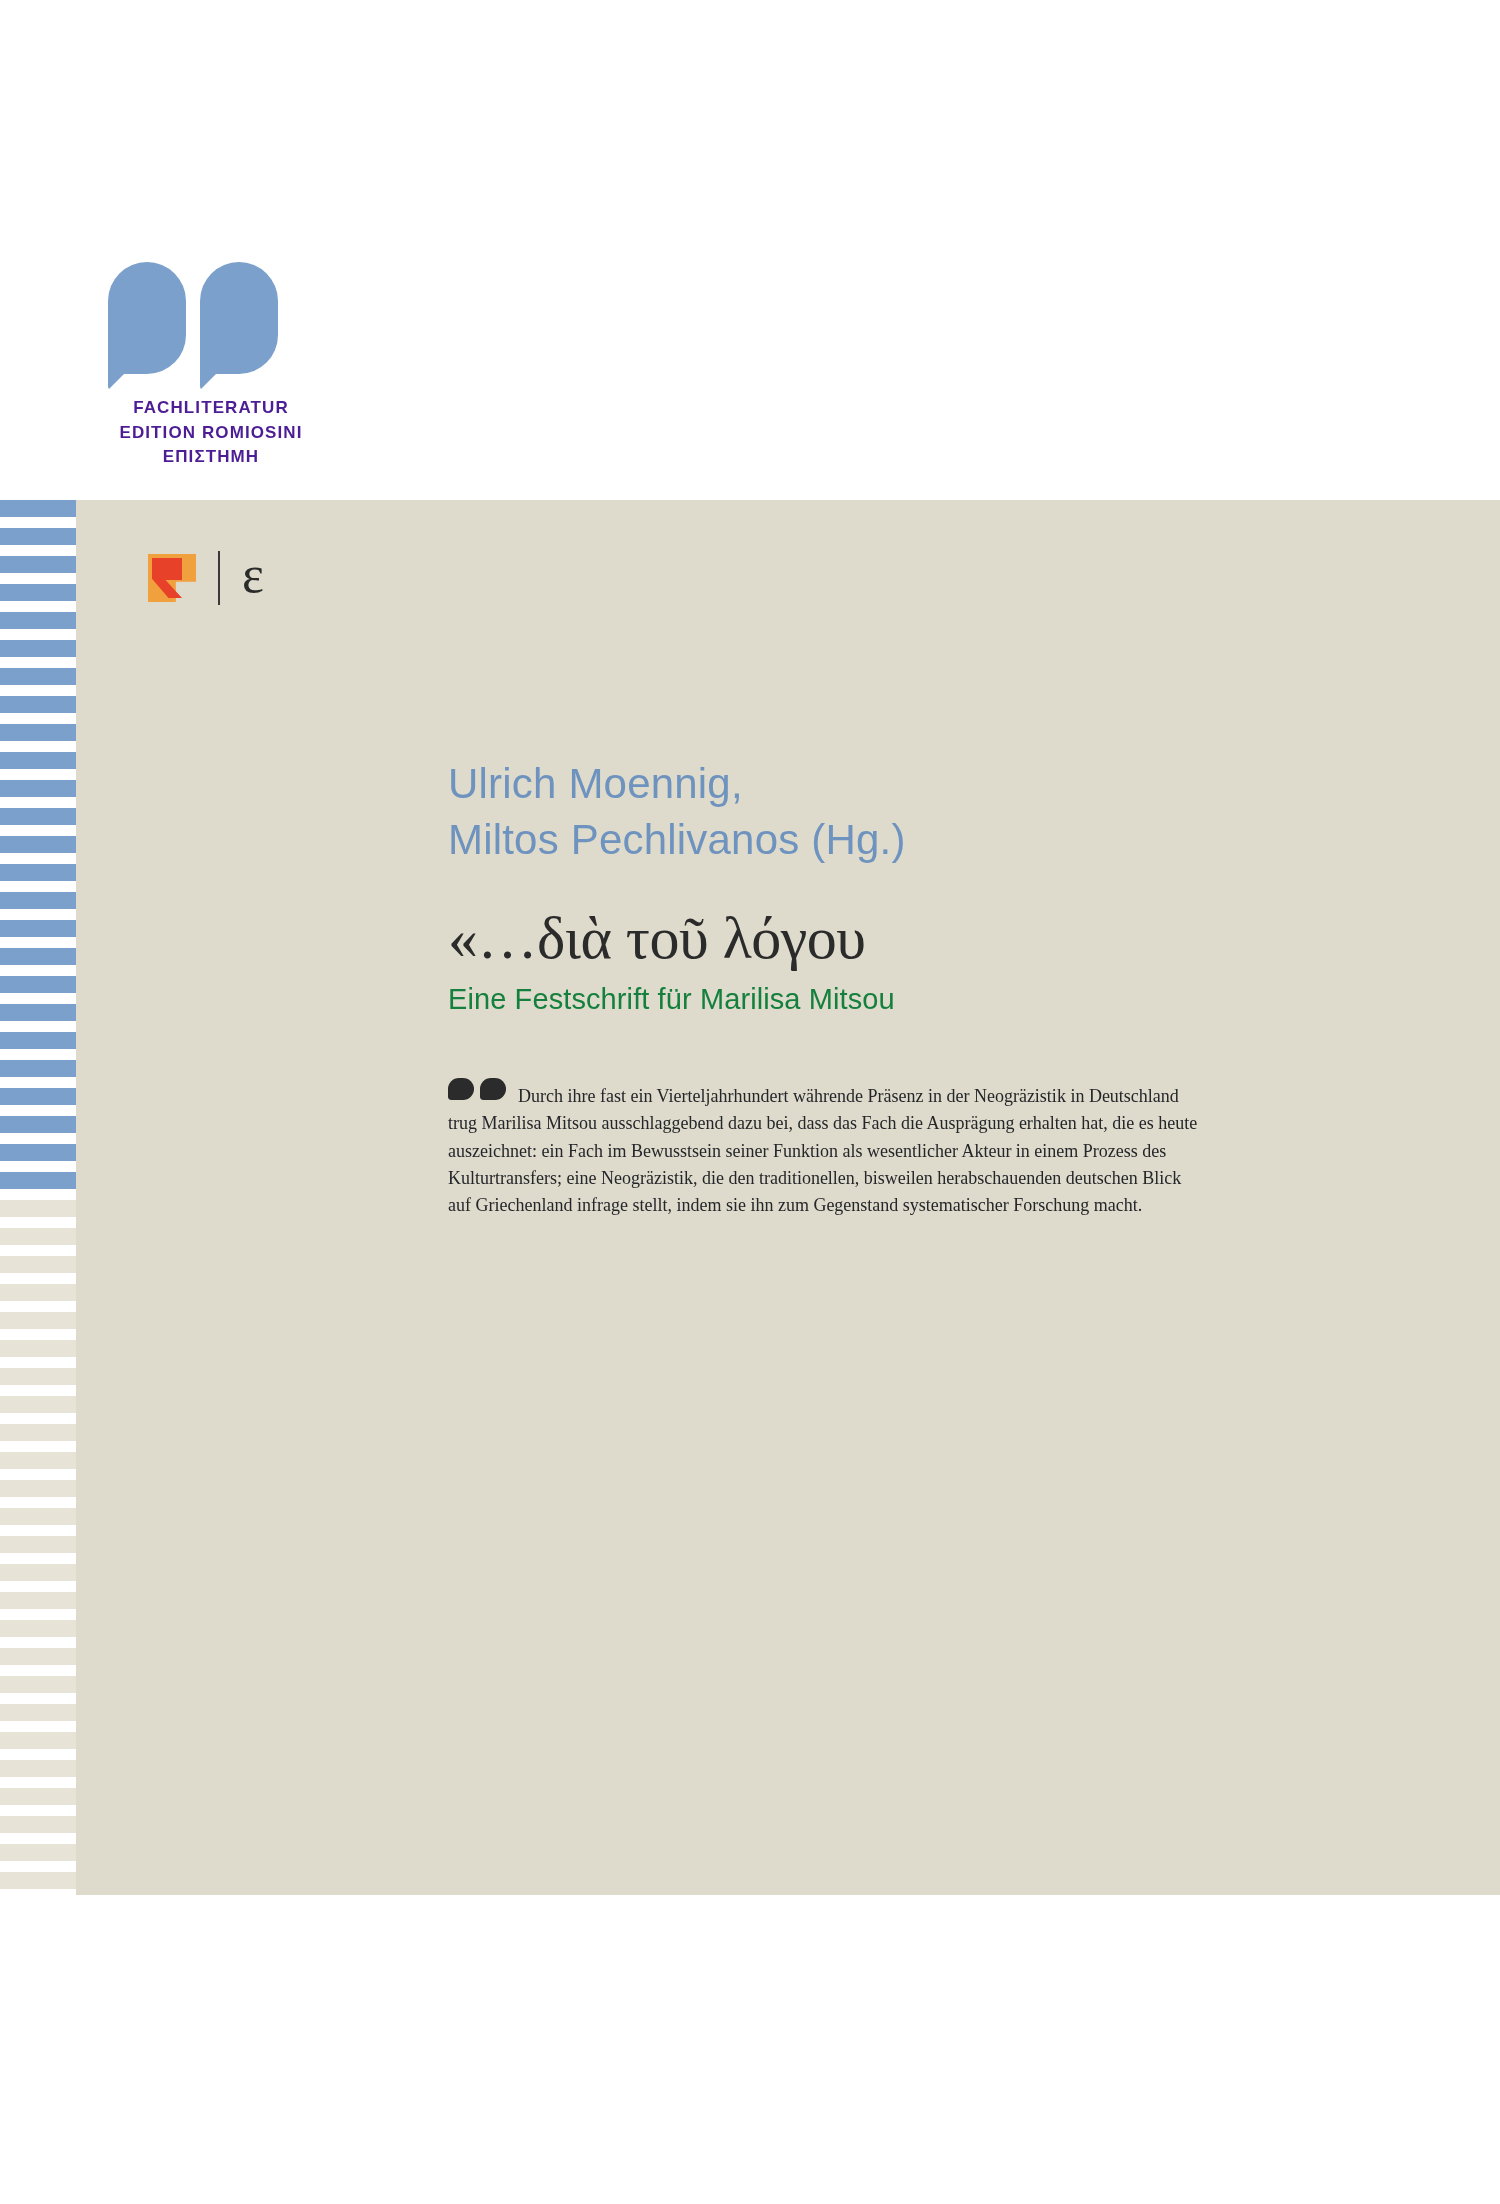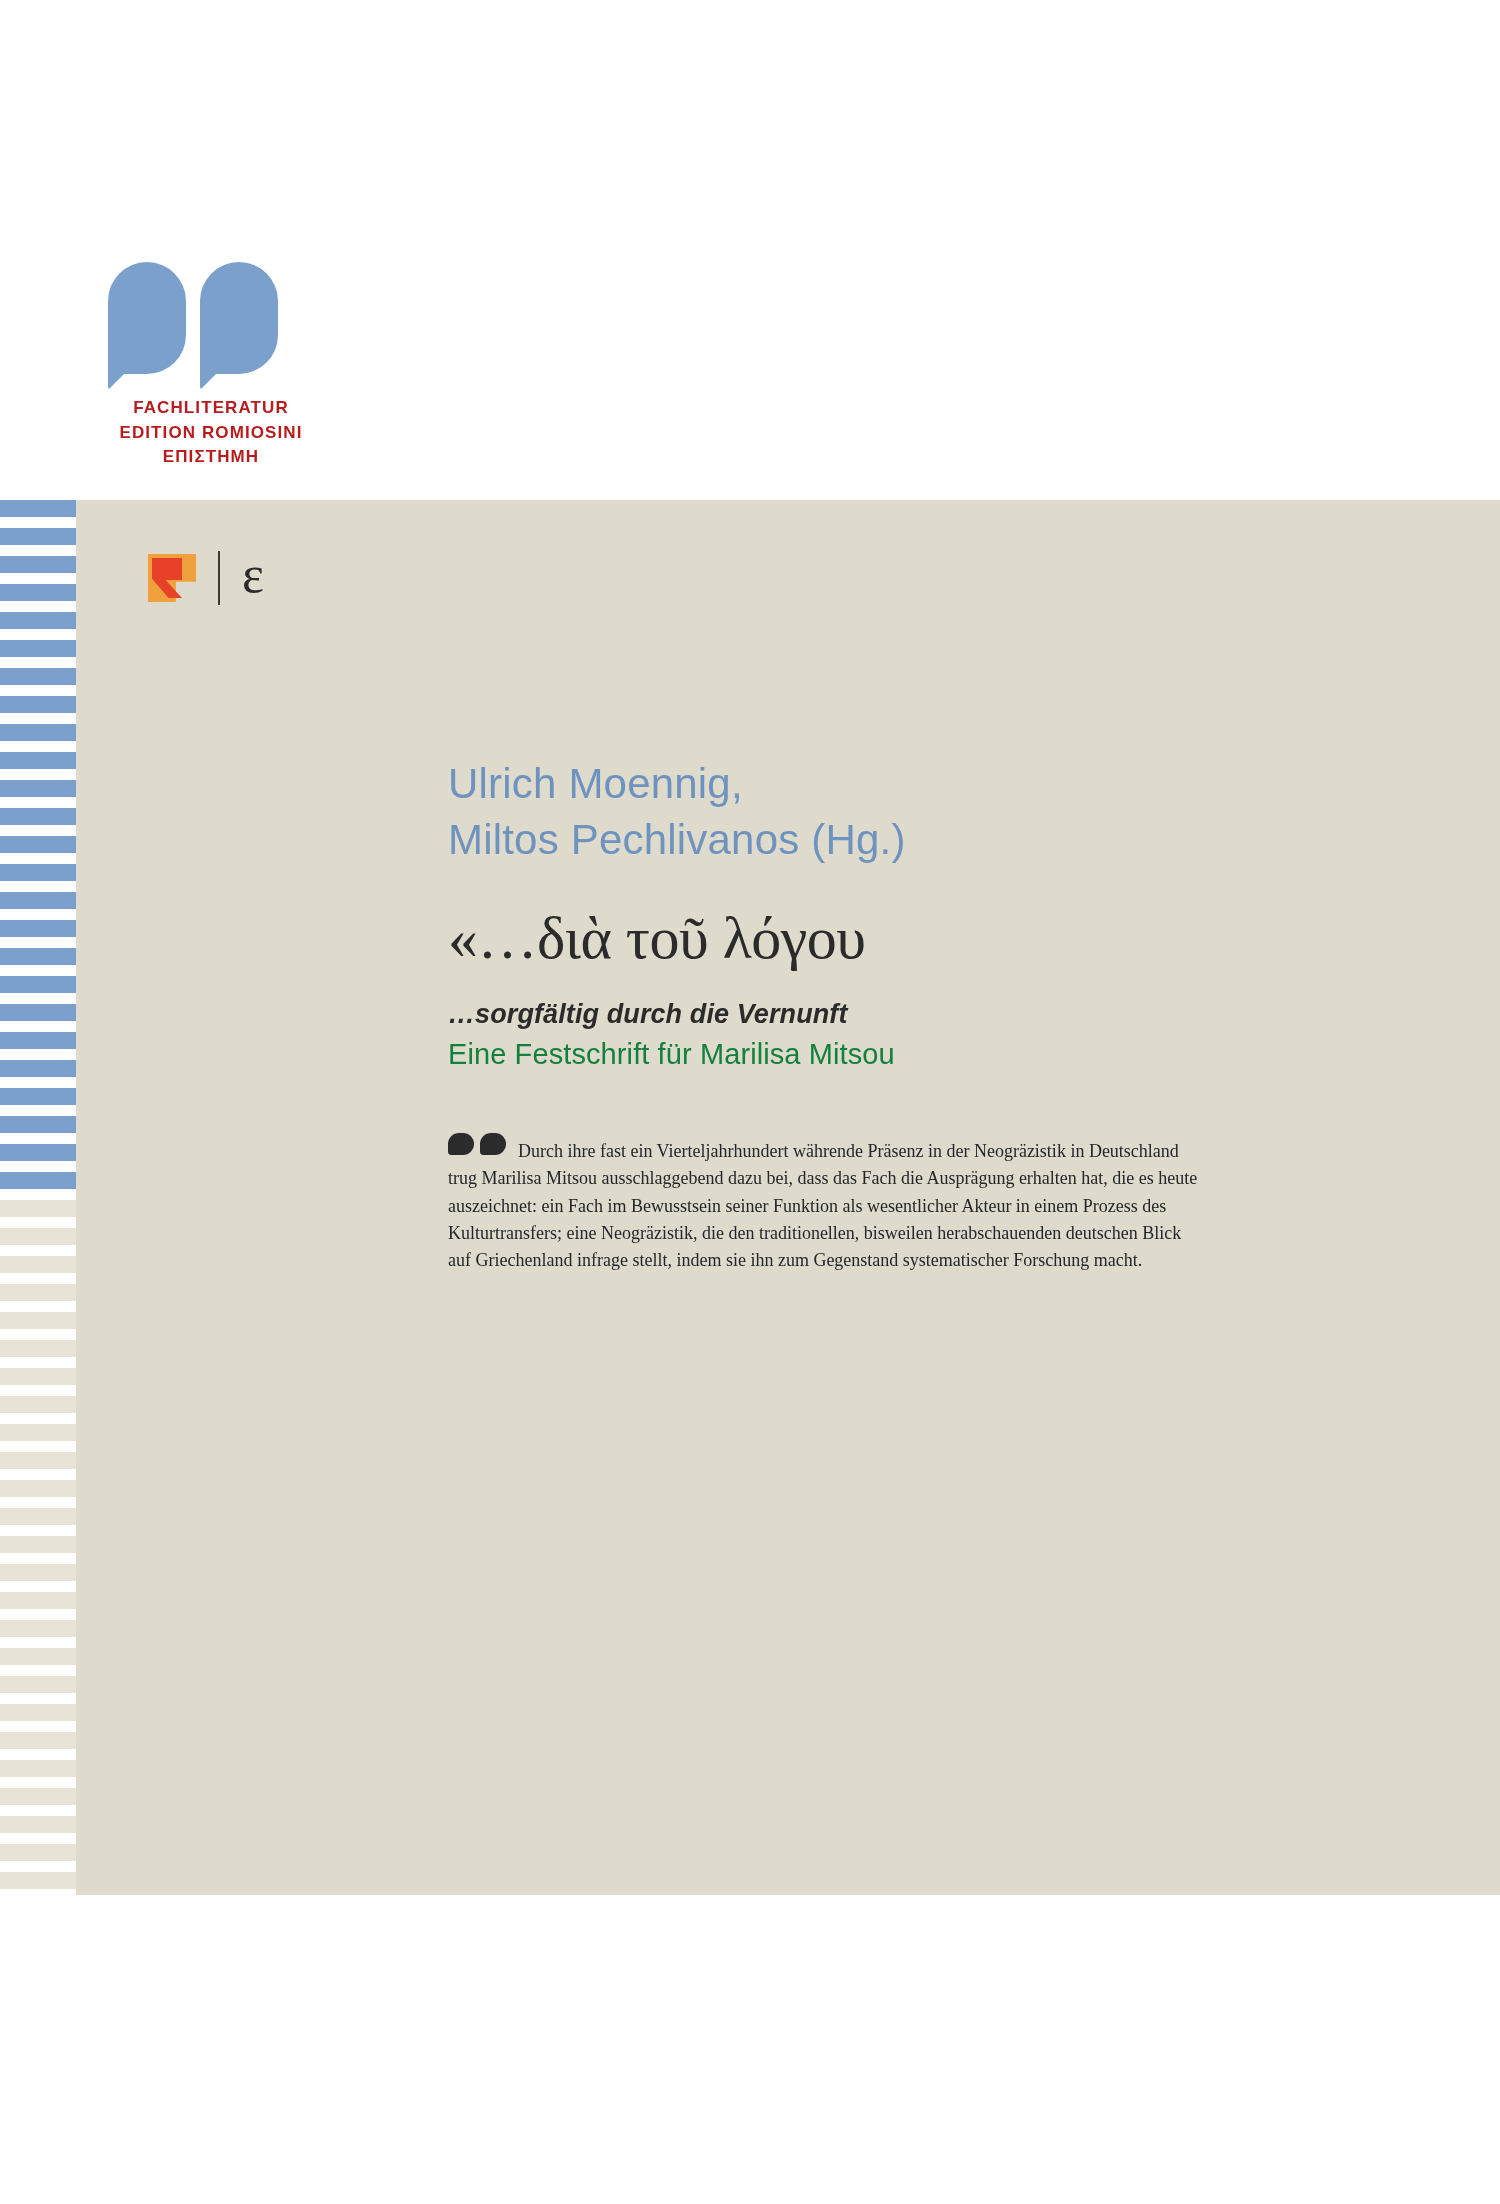--- a/index.html
+++ b/index.html
@@ -43,21 +43,21 @@
     left: 0;
     bottom: -16px;
     width: 34px;
     height: 34px;
     background: #7ba0cc;
     border-radius: 0 0 0 4px;
     clip-path: polygon(0 0, 100% 0, 0 100%);
   }
   .publisher-name {
     margin-top: 22px;
-    color: #b91c1c;
+    color: #4c1d95;
     font-size: 17px;
     font-weight: bold;
     letter-spacing: 1.1px;
     line-height: 1.45;
     text-align: center;
     width: 206px;
   }
 
   
   .stripe-bar {
@@ -244,21 +244,20 @@
   <div class="text-block">
     <div class="editors">
       <div>Ulrich Moennig,</div>
       <div>Miltos Pechlivanos (Hg.)</div>
     </div>
 
     <div class="main-title">
       <div>«…διὰ τοῦ λόγου</div>
     </div>
 
-    <div class="subtitle-italic">…sorgfältig durch die Vernunft</div>
     <div class="subtitle-plain">Eine Festschrift für Marilisa Mitsou</div>
 
     <div class="blurb">
       <span class="blurb-quote-icon">
         <span class="dot l"></span>
         <span class="dot r"></span>
       </span><span>Durch ihre fast ein Vierteljahrhundert währende Präsenz in der Neogräzistik in Deutschland trug Marilisa Mitsou ausschlaggebend dazu bei, dass das Fach die Ausprägung erhalten hat, die es heute auszeichnet: ein Fach im Bewusstsein seiner Funktion als wesentlicher Akteur in einem Prozess des Kulturtransfers; eine Neogräzistik, die den traditionellen, bisweilen herabschauenden deutschen Blick auf Griechenland infrage stellt, indem sie ihn zum Gegenstand systematischer Forschung macht.</span>
     </div>
   </div>
 

